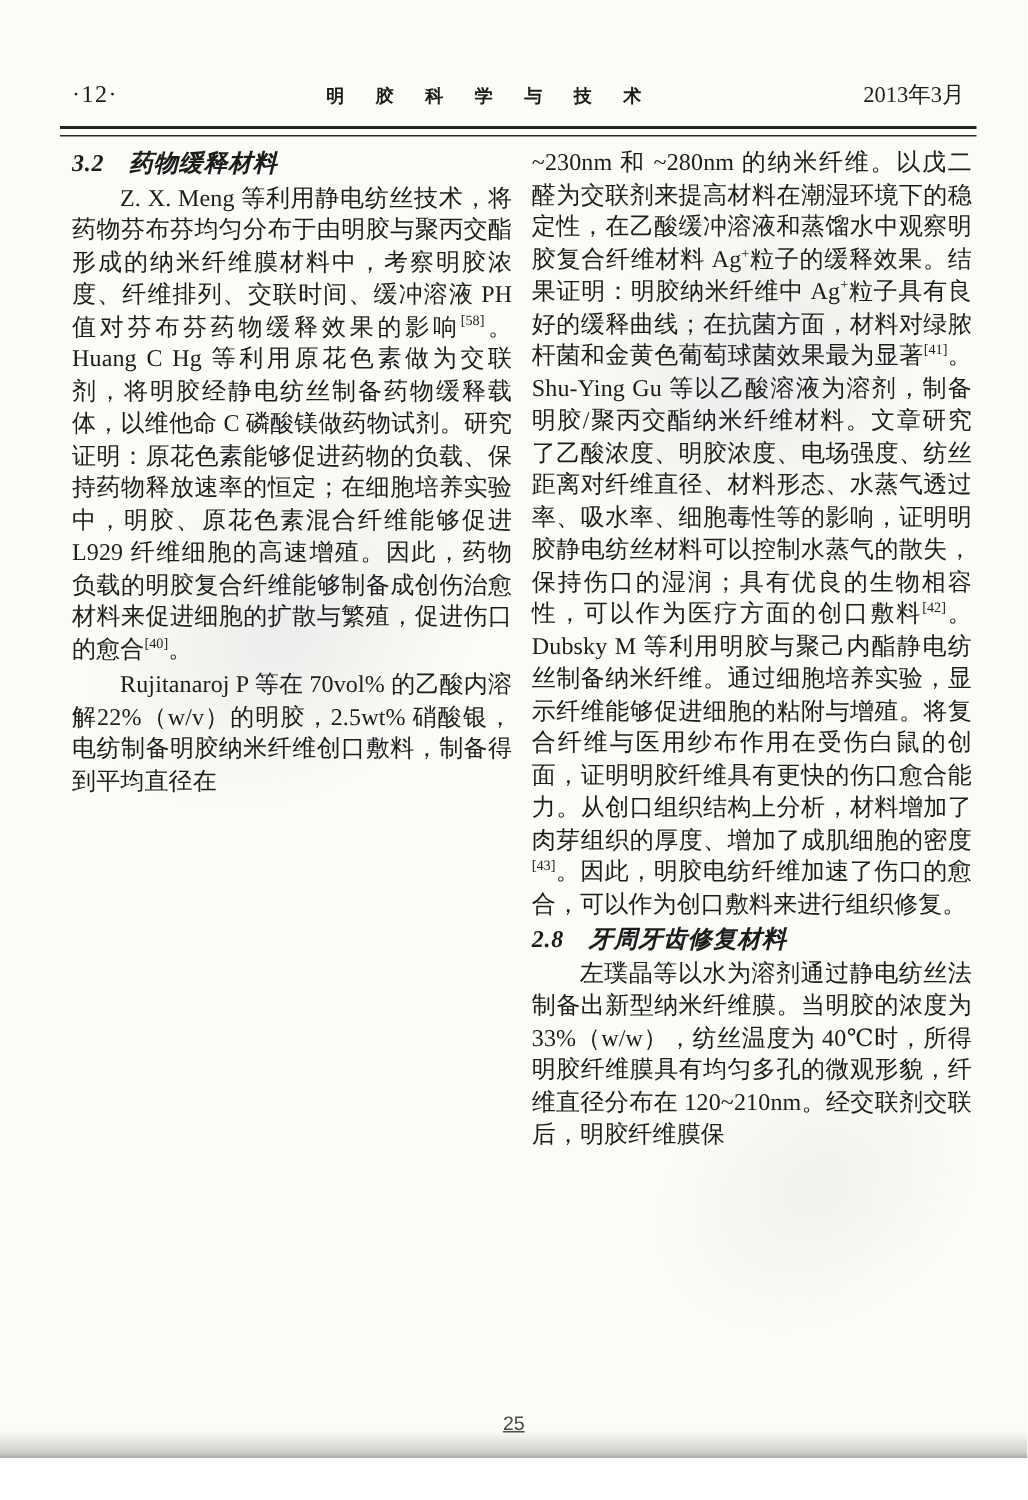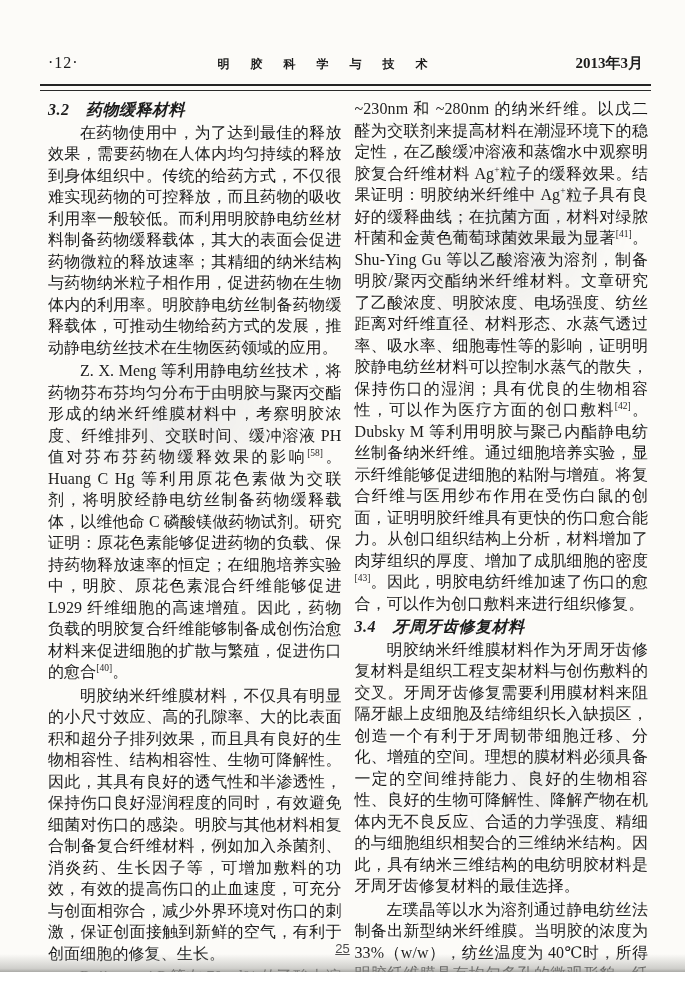--- a/index.html
+++ b/index.html
@@ -11,21 +11,21 @@
     font-family:"Liberation Serif","DejaVu Serif",serif;
     color:#1c1c1c;
   }
   .page-header{
     position:absolute;top:54px;left:48px;right:42px;
     display:flex;justify-content:space-between;align-items:baseline;
     font-size:16px;
   }
   .folio{font-size:16px;letter-spacing:1px;}
   .journal{font-size:12px;letter-spacing:9px;font-weight:700;}
-  .issue{font-size:15px;font-weight:bold;}
+  .issue{font-size:15px;}
   .rule{
     position:absolute;top:84px;left:40px;right:34px;height:4px;
     border-top:2px solid #242424;
     border-bottom:1.2px solid #2a2a2a;
   }
   .columns{
     position:absolute;top:98px;left:48px;right:37px;
     display:flex;gap:13px;
   }
   .col{
@@ -90,29 +90,26 @@
     <span class="folio">·12·</span>
     <span class="journal">明 胶 科 学 与 技 术</span>
     <span class="issue">2013年3月</span>
   </header>
 
   <div class="rule"></div>
 
   <main class="columns">
     <div class="col" id="col-left">
         <div class="sec-heading"><span>3.2　药物缓释材料</span></div>
-        <div class="para"><span>在药物使用中，为了达到最佳的释放效果，需要药物在人体内均匀持续的释放到身体组织中。传统的给药方式，不仅很难实现药物的可控释放，而且药物的吸收利用率一般较低。而利用明胶静电纺丝材料制备药物缓释载体，其大的表面会促进药物微粒的释放速率；其精细的纳米结构与药物纳米粒子相作用，促进药物在生物体内的利用率。明胶静电纺丝制备药物缓释载体，可推动生物给药方式的发展，推动静电纺丝技术在生物医药领域的应用。</span></div>
         <div class="para"><span>Z. X. Meng 等利用静电纺丝技术，将药物芬布芬均匀分布于由明胶与聚丙交酯形成的纳米纤维膜材料中，考察明胶浓度、纤维排列、交联时间、缓冲溶液 PH 值对芬布芬药物缓释效果的影响</span><sup class="ref">[58]</sup><span>。Huang C Hg 等利用原花色素做为交联剂，将明胶经静电纺丝制备药物缓释载体，以维他命 C 磷酸镁做药物试剂。研究证明：原花色素能够促进药物的负载、保持药物释放速率的恒定；在细胞培养实验中，明胶、原花色素混合纤维能够促进 L929 纤维细胞的高速增殖。因此，药物负载的明胶复合纤维能够制备成创伤治愈材料来促进细胞的扩散与繁殖，促进伤口的愈合</span><sup class="ref">[40]</sup><span>。</span></div>
-        <div class="para"><span>明胶纳米纤维膜材料，不仅具有明显的小尺寸效应、高的孔隙率、大的比表面积和超分子排列效果，而且具有良好的生物相容性、结构相容性、生物可降解性。因此，其具有良好的透气性和半渗透性，保持伤口良好湿润程度的同时，有效避免细菌对伤口的感染。明胶与其他材料相复合制备复合纤维材料，例如加入杀菌剂、消炎药、生长因子等，可增加敷料的功效，有效的提高伤口的止血速度，可充分与创面相弥合，减少外界环境对伤口的刺激，保证创面接触到新鲜的空气，有利于创面细胞的修复、生长。</span></div>
         <div class="para"><span>Rujitanaroj P 等在 70vol% 的乙酸内溶解22%（w/v）的明胶，2.5wt% 硝酸银，电纺制备明胶纳米纤维创口敷料，制备得到平均直径在</span></div>
       </div>
     <div class="col" id="col-right">
         <div class="para noindent"><span>~230nm 和 ~280nm 的纳米纤维。以戊二醛为交联剂来提高材料在潮湿环境下的稳定性，在乙酸缓冲溶液和蒸馏水中观察明胶复合纤维材料 Ag</span><sup class="ref">+</sup><span>粒子的缓释效果。结果证明：明胶纳米纤维中 Ag</span><sup class="ref">+</sup><span>粒子具有良好的缓释曲线；在抗菌方面，材料对绿脓杆菌和金黄色葡萄球菌效果最为显著</span><sup class="ref">[41]</sup><span>。Shu-Ying Gu 等以乙酸溶液为溶剂，制备明胶/聚丙交酯纳米纤维材料。文章研究了乙酸浓度、明胶浓度、电场强度、纺丝距离对纤维直径、材料形态、水蒸气透过率、吸水率、细胞毒性等的影响，证明明胶静电纺丝材料可以控制水蒸气的散失，保持伤口的湿润；具有优良的生物相容性，可以作为医疗方面的创口敷料</span><sup class="ref">[42]</sup><span>。Dubsky M 等利用明胶与聚己内酯静电纺丝制备纳米纤维。通过细胞培养实验，显示纤维能够促进细胞的粘附与增殖。将复合纤维与医用纱布作用在受伤白鼠的创面，证明明胶纤维具有更快的伤口愈合能力。从创口组织结构上分析，材料增加了肉芽组织的厚度、增加了成肌细胞的密度</span><sup class="ref">[43]</sup><span>。因此，明胶电纺纤维加速了伤口的愈合，可以作为创口敷料来进行组织修复。</span></div>
-        <div class="sec-heading"><span>3.4　牙周牙齿修复材料</span></div>
-        <div class="para"><span>明胶纳米纤维膜材料作为牙周牙齿修复材料是组织工程支架材料与创伤敷料的交叉。牙周牙齿修复需要利用膜材料来阻隔牙龈上皮细胞及结缔组织长入缺损区，创造一个有利于牙周韧带细胞迁移、分化、增殖的空间。理想的膜材料必须具备一定的空间维持能力、良好的生物相容性、良好的生物可降解性、降解产物在机体内无不良反应、合适的力学强度、精细的与细胞组织相契合的三维纳米结构。因此，具有纳米三维结构的电纺明胶材料是牙周牙齿修复材料的最佳选择。</span></div>
+        <div class="sec-heading"><span>2.8　牙周牙齿修复材料</span></div>
         <div class="para"><span>左璞晶等以水为溶剂通过静电纺丝法制备出新型纳米纤维膜。当明胶的浓度为 33%（w/w），纺丝温度为 40℃时，所得明胶纤维膜具有均匀多孔的微观形貌，纤维直径分布在 120~210nm。经交联剂交联后，明胶纤维膜保</span></div>
       </div>
   </main>
 
   <footer class="page-footer">
     <span>25</span>
   </footer>
 
   <div class="scan-edge"></div>
 </div>

